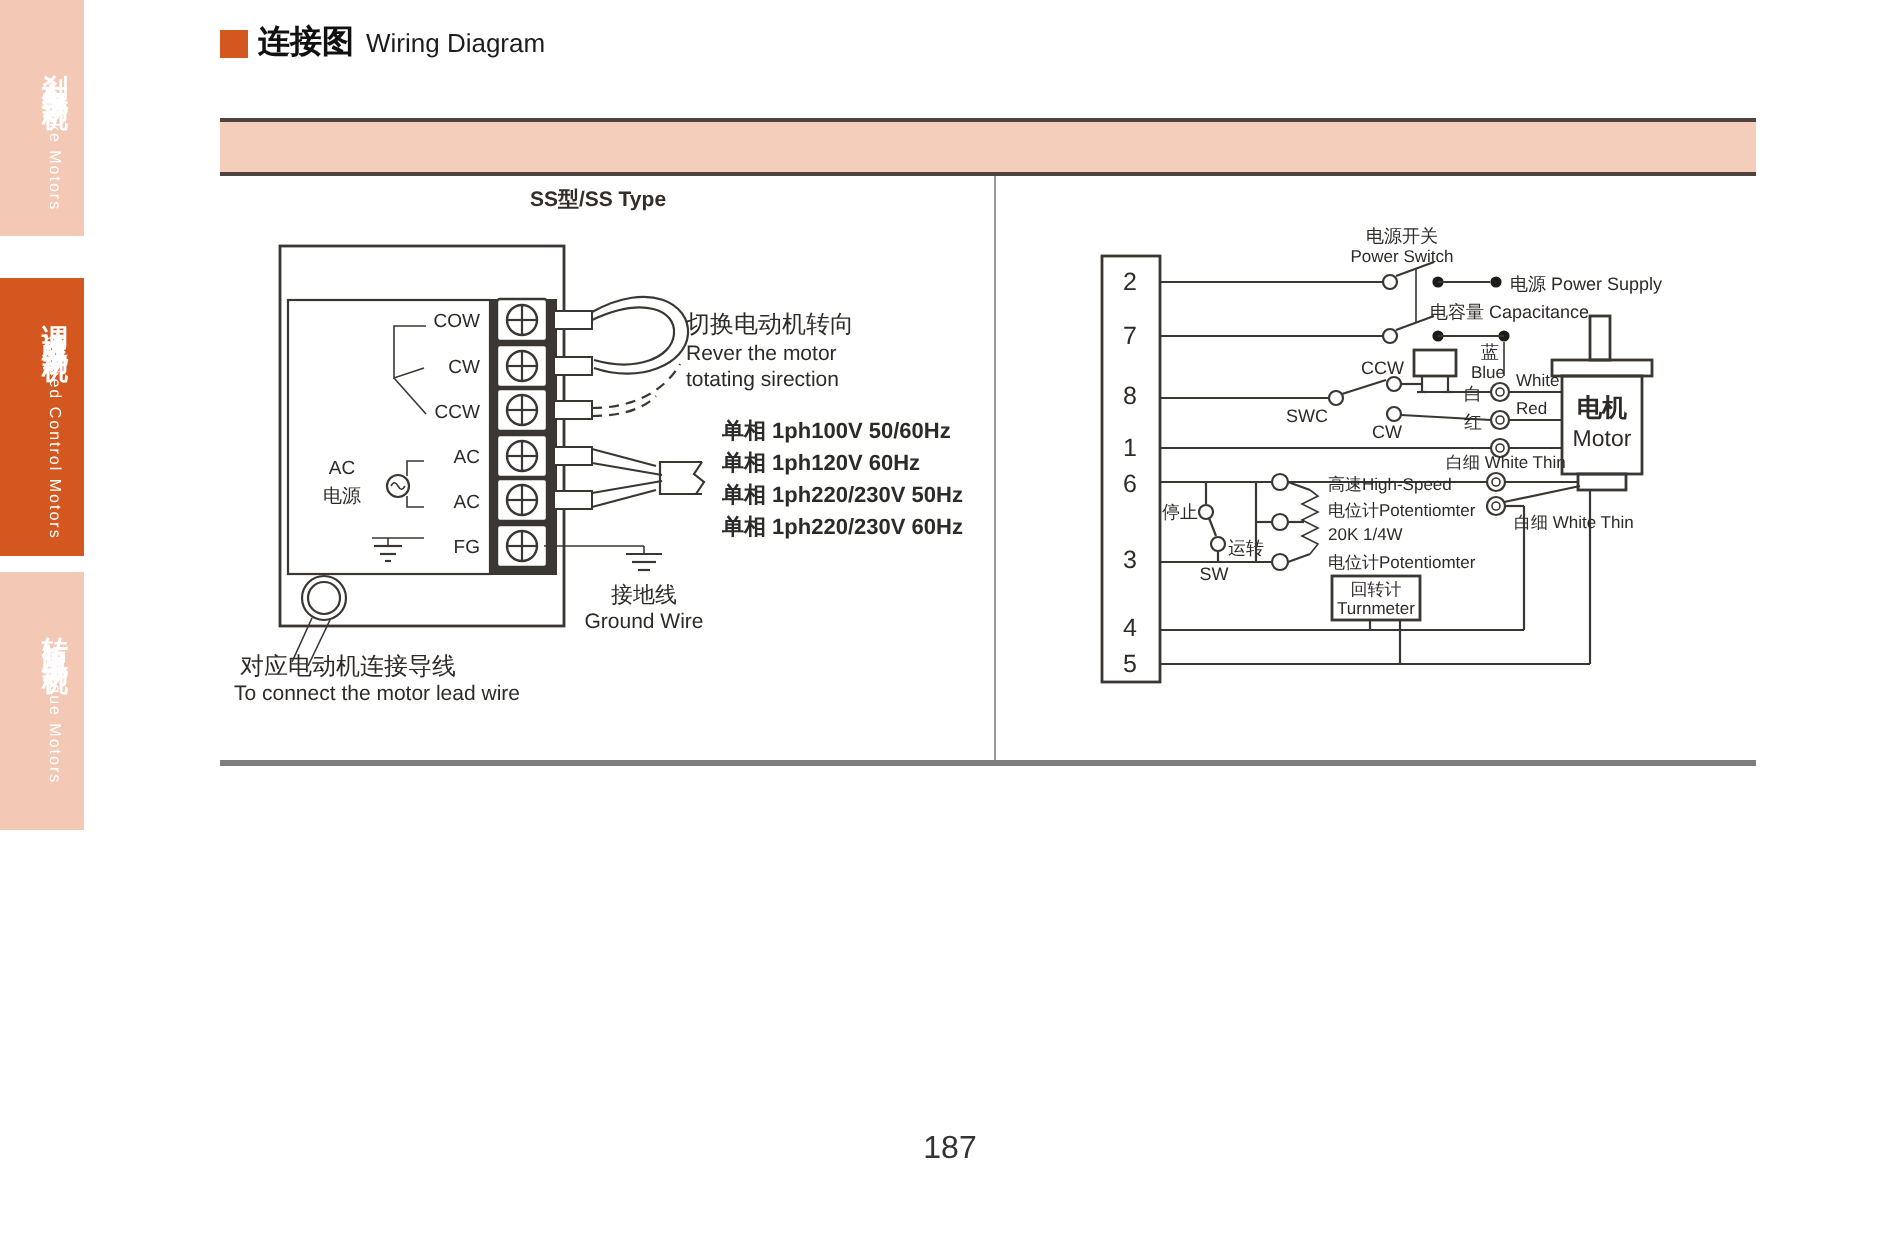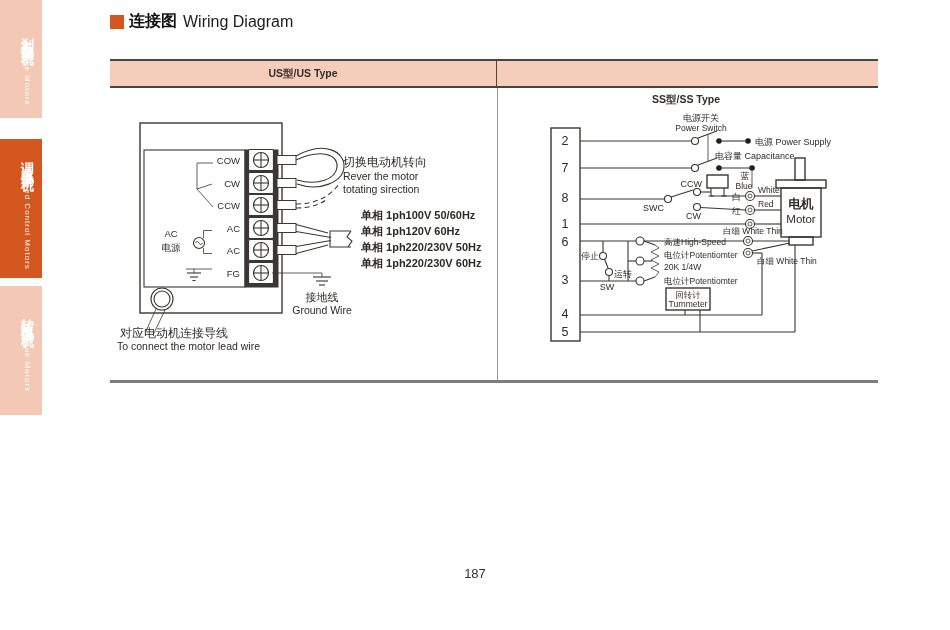--- a/index.html
+++ b/index.html
@@ -12,34 +12,34 @@
   .side-tab .ven{font-size:8px;letter-spacing:1px;line-height:11px;}
   .tab-pink{background:#f3c8b4;}
   .tab-orange{background:#d4571f;}
   #tab1{top:0;height:118px;padding-top:26px;}
   #tab2{top:139px;height:139px;padding-top:13px;}
   #tab3{top:286px;height:129px;padding-top:22px;}
   
   .title-row{position:absolute;left:110px;top:11px;display:flex;align-items:center;}
   .title-sq{width:14px;height:14px;background:#d4571f;margin-right:5px;}
   .title-zh{font-size:16px;font-weight:bold;color:#111;}
-  .title-en{font-size:16px;color:#1c1c1c;margin-left:6px;}
+  .title-en{font-size:13px;color:#1c1c1c;margin-left:6px;}
   
   .tbl-header{position:absolute;left:110px;top:59px;width:768px;height:29px;box-sizing:border-box;
               background:#f5cdbb;border-top:2px solid #4f4340;border-bottom:2px solid #4f4340;
               display:flex;}
   .tbl-cell{box-sizing:border-box;display:flex;align-items:center;justify-content:center;
             font-size:10.5px;font-weight:bold;color:#352d29;}
   .cell-us{width:387px;border-right:1px solid #4f4340;}
   .cell-ss{width:378px;margin-top:39px;}
   .v-divider{position:absolute;left:497px;top:88px;width:1px;height:292px;background:#9a9a9a;}
   .bottom-rule{position:absolute;left:110px;top:380px;width:768px;height:2.5px;background:#7d7d7d;}
   .diagram-svg{position:absolute;left:110px;top:88px;}
   .page-num{position:absolute;left:0;top:566px;width:950px;text-align:center;
-            font-size:13px;color:#333;}
+            font-size:16px;color:#333;}
   svg text{font-family:"Liberation Sans", sans-serif;fill:#2e2a28;}
   svg .ln{stroke:#3a3632;stroke-width:1.1;fill:none;}
   svg .bx{stroke:#3a3632;stroke-width:1.4;fill:none;}
   svg .thin{stroke:#3a3632;stroke-width:0.8;fill:none;}
 </style>
 </head>
 <body>
 
 <div class="page">
 
@@ -53,21 +53,20 @@
     <span class="vzh">转矩电动机</span><span class="ven">Torque Motors</span>
   </div>
 
   <div class="title-row">
     <span class="title-sq"></span>
     <span class="title-zh">连接图</span>
     <span class="title-en">Wiring Diagram</span>
   </div>
 
   <div class="tbl-header">
-    <div class="tbl-cell cell-us">US型/US Type</div>
     <div class="tbl-cell cell-ss">SS型/SS Type</div>
   </div>
 
   <svg class="diagram-svg" width="768" height="293" viewBox="110 88 768 293">
 
     <g>
       <rect class="bx" x="140" y="123" width="142" height="190"></rect>
       <rect class="ln" x="144" y="150" width="101" height="137"></rect>
       <rect x="245" y="150" width="33" height="137" fill="#3b3734" stroke="#3a3632"></rect>
 

